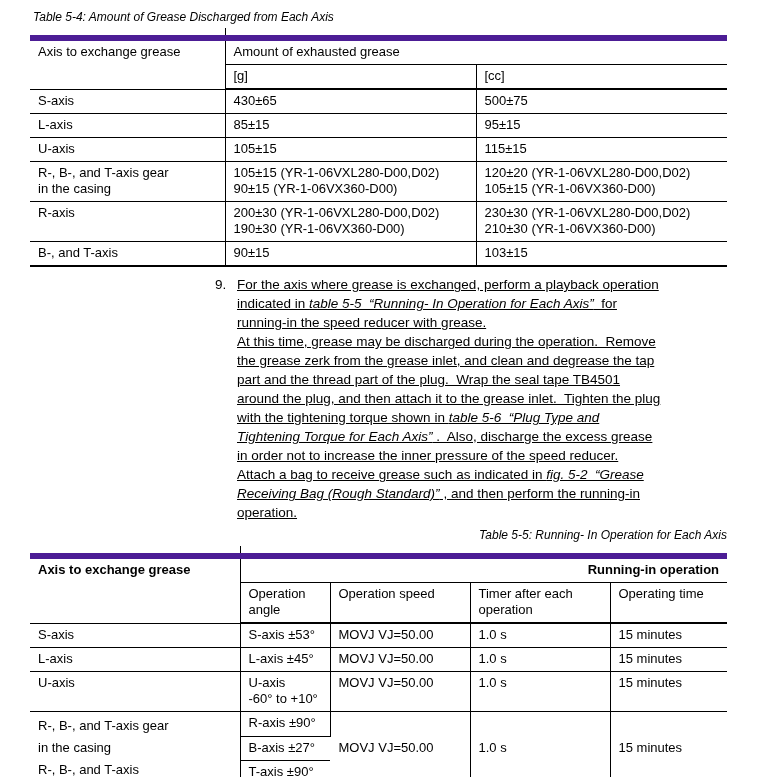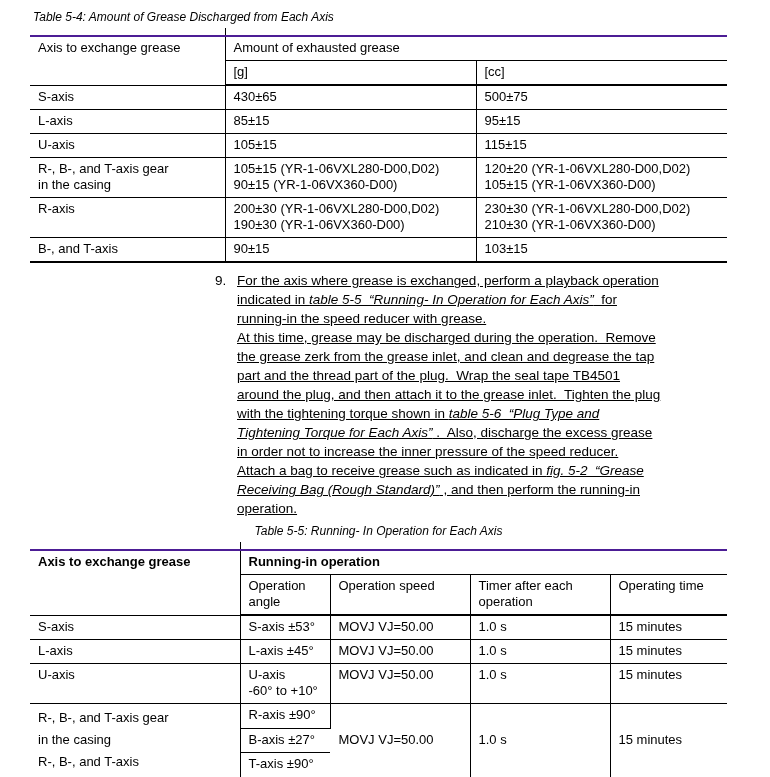--- a/index.html
+++ b/index.html
@@ -13,41 +13,41 @@
     overflow: hidden;
   }
 
   
   .caption {
     font-style: italic;
     font-size: 12px;
     line-height: 17px;
   }
   .caption-54 { margin: 9px 0 9px 33px; text-align: left; }
-  .caption-55 { margin: 5px 0 9px 30px; width: 697px; text-align: center; }
+  .caption-55 { margin: 5px 0 9px 30px; width: 697px; text-align: right; }
 
   
   .tbl-wrap { position: relative; margin-left: 30px; width: 697px; }
   
   .tbl-wrap::before {
     content: "";
     position: absolute;
     top: -7px;
     width: 1px;
     height: 7px;
     background: #000;
   }
   .tbl-wrap.t54::before { left: 195px; }
   .tbl-wrap.t55::before { left: 210px; }
 
   table.doc-table {
     width: 697px;
     table-layout: fixed;
     border-collapse: collapse;
-    border-top: 2px solid #4c1d95;
+    border-top: 6px solid #4c1d95;
     border-bottom: 2px solid #000;
   }
   table.doc-table th, table.doc-table td {
     border: 1px solid #000;
     border-left: none;
     font-size: 13px;
     line-height: 16px;
     text-align: left;
     vertical-align: top;
     font-weight: normal;
@@ -56,21 +56,21 @@
   }
   table.doc-table tr > *:last-child { border-right: none; }
 
   
   .t54 th { font-weight: bold; padding-top: 4px; padding-bottom: 5px; }
   .t54 td { padding-top: 4px; padding-bottom: 4px; }
   .t54 .sep2 { border-bottom-width: 2px; }
 
   
   .t55 th.bold { font-weight: bold; }
-  .t55 .span-head { text-align: left; }
+  .t55 .span-head { text-align: right; }
   .t55 .sep2 { border-bottom-width: 2px; }
   .t55 td.mid { vertical-align: middle; }
   .t55 td.axis-group { vertical-align: middle; line-height: 22px; }
 
   
   .step {
     margin: 8px 0 0 215px;
     width: 548px;
     display: grid;
     grid-template-columns: 22px 1fr;

